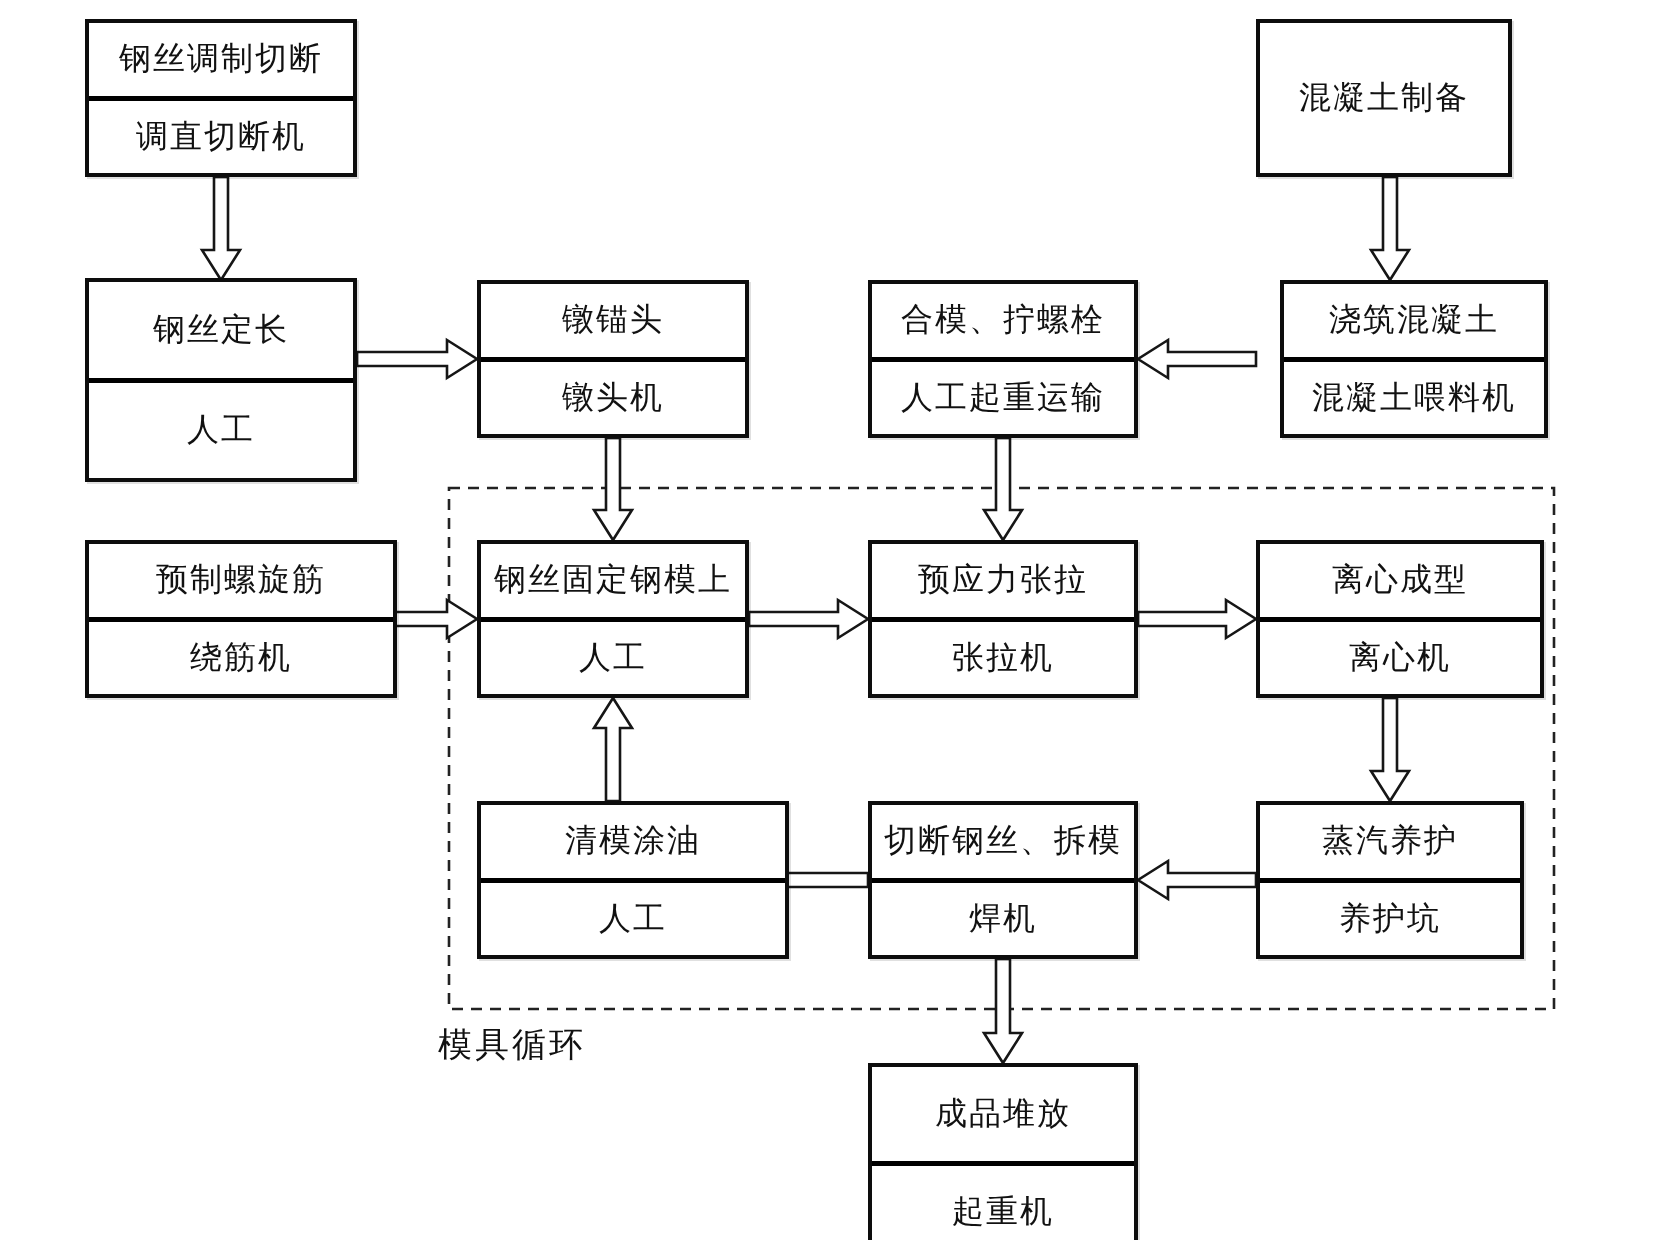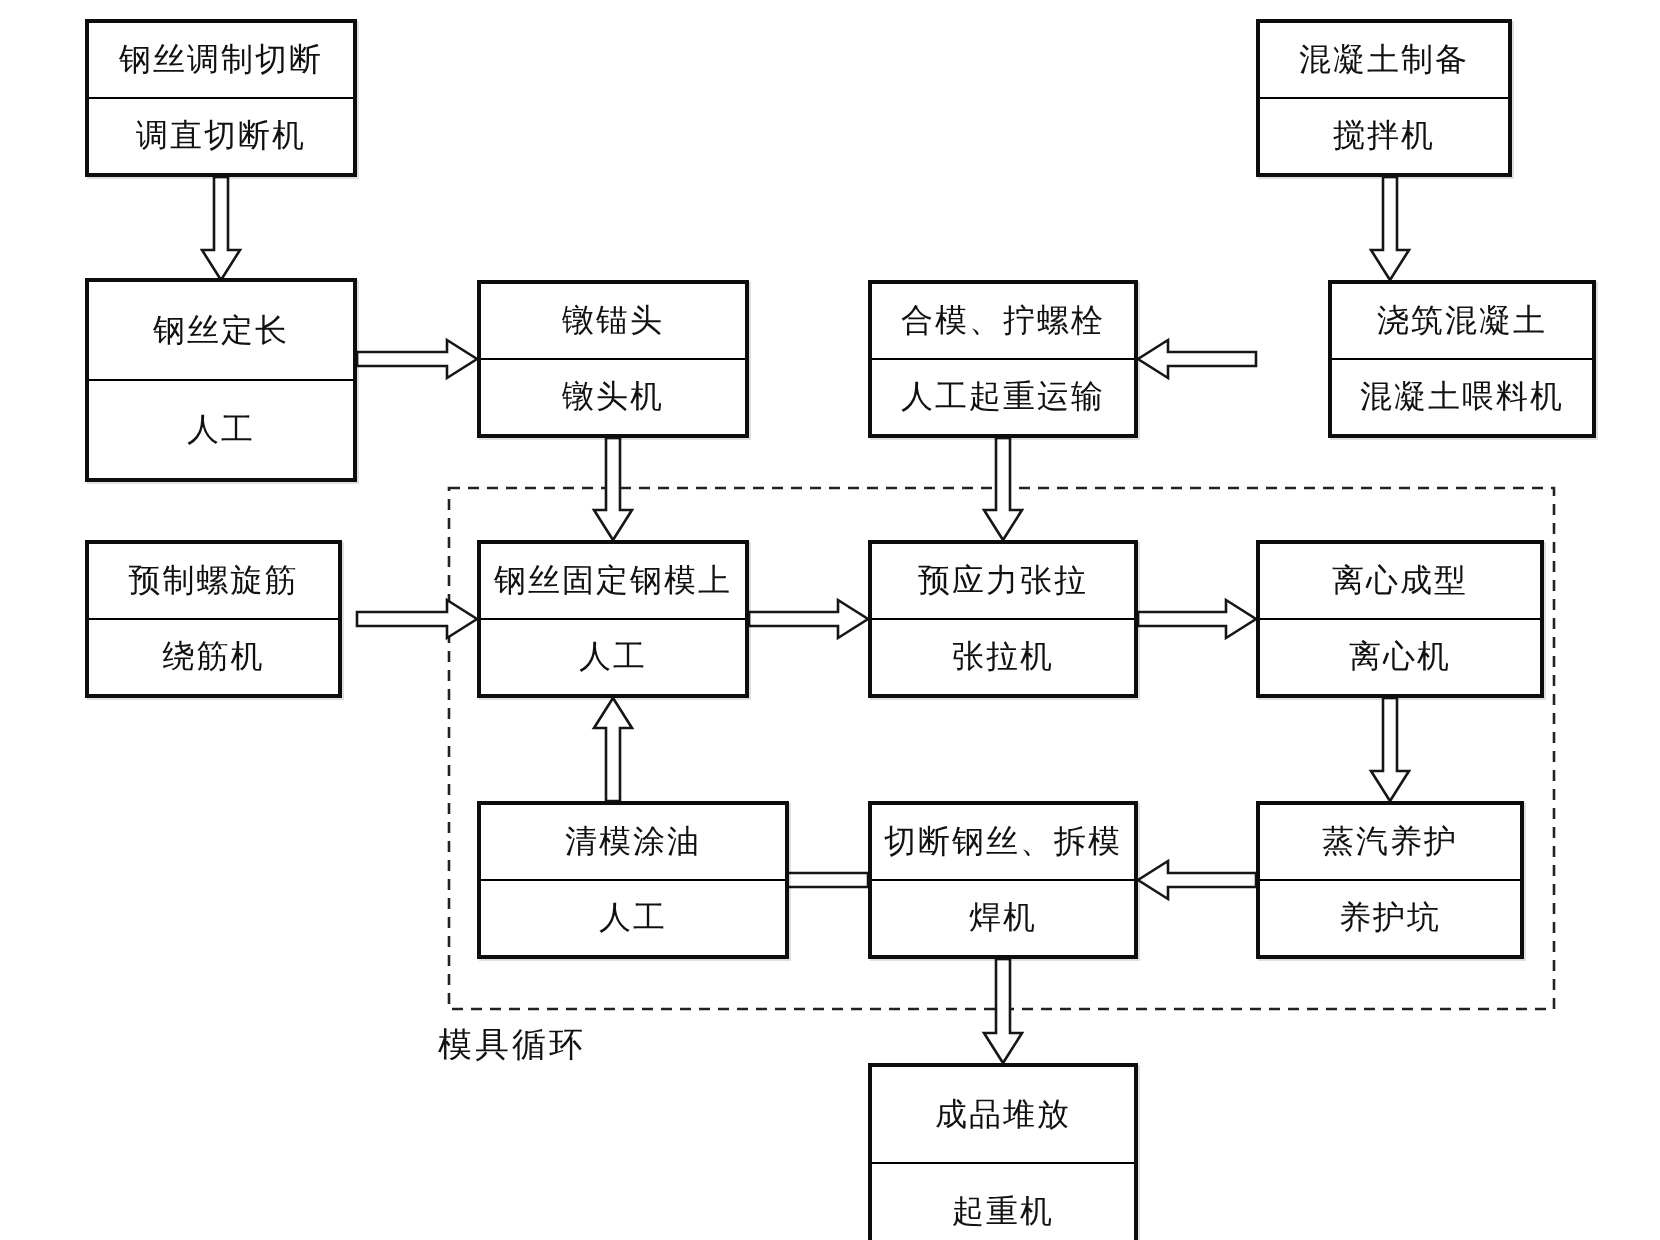--- a/index.html
+++ b/index.html
@@ -24,21 +24,21 @@
   }
   .cell{
     flex:1;
     display:flex;
     align-items:center;
     justify-content:center;
     font-size:32px;
     letter-spacing:2px;
     white-space:nowrap;
   }
-  .cell.machine{border-top:2px solid #000000;}
+  .cell.machine{border-top:5px solid #000000;}
   .region-label{
     position:absolute;
     font-size:34px;
     letter-spacing:3px;
     z-index:2;
   }
   polygon.arrow{fill:#ffffff;stroke:#161616;stroke-width:2.6;stroke-linejoin:miter;}
   rect.dashed{fill:none;stroke:#222;stroke-width:2.6;stroke-dasharray:11 8;}
 </style>
 </head>
@@ -65,41 +65,40 @@
     <polygon class="arrow" points="606,801 606,728 594,728 613,698 632,728 620,728 620,801"></polygon>
     <polygon class="arrow" points="996,959 996,1033 984,1033 1003,1063 1022,1033 1010,1033 1010,959"></polygon>
   </svg>
 
   <div class="pbox" style="left:85px;top:19px;width:272px;height:158px">
     <div class="cell process">钢丝调制切断</div>
     <div class="cell machine">调直切断机</div>
   </div>
   <div class="pbox" style="left:1256px;top:19px;width:256px;height:158px">
     <div class="cell process">混凝土制备</div>
-    <div class="cell machine">搅拌机</div>
   </div>
 
   <div class="pbox" style="left:85px;top:278px;width:272px;height:204px">
     <div class="cell process">钢丝定长</div>
     <div class="cell machine">人工</div>
   </div>
   <div class="pbox" style="left:477px;top:280px;width:272px;height:158px">
     <div class="cell process">镦锚头</div>
     <div class="cell machine">镦头机</div>
   </div>
   <div class="pbox" style="left:868px;top:280px;width:270px;height:158px">
     <div class="cell process">合模、拧螺栓</div>
     <div class="cell machine">人工起重运输</div>
   </div>
-  <div class="pbox" style="left:1328px;top:280px;width:268px;height:158px">
+  <div class="pbox" style="left:1280px;top:280px;width:268px;height:158px">
     <div class="cell process">浇筑混凝土</div>
     <div class="cell machine">混凝土喂料机</div>
   </div>
 
-  <div class="pbox" style="left:85px;top:540px;width:257px;height:158px">
+  <div class="pbox" style="left:85px;top:540px;width:312px;height:158px">
     <div class="cell process">预制螺旋筋</div>
     <div class="cell machine">绕筋机</div>
   </div>
   <div class="pbox" style="left:477px;top:540px;width:272px;height:158px">
     <div class="cell process">钢丝固定钢模上</div>
     <div class="cell machine">人工</div>
   </div>
   <div class="pbox" style="left:868px;top:540px;width:270px;height:158px">
     <div class="cell process">预应力张拉</div>
     <div class="cell machine">张拉机</div>

